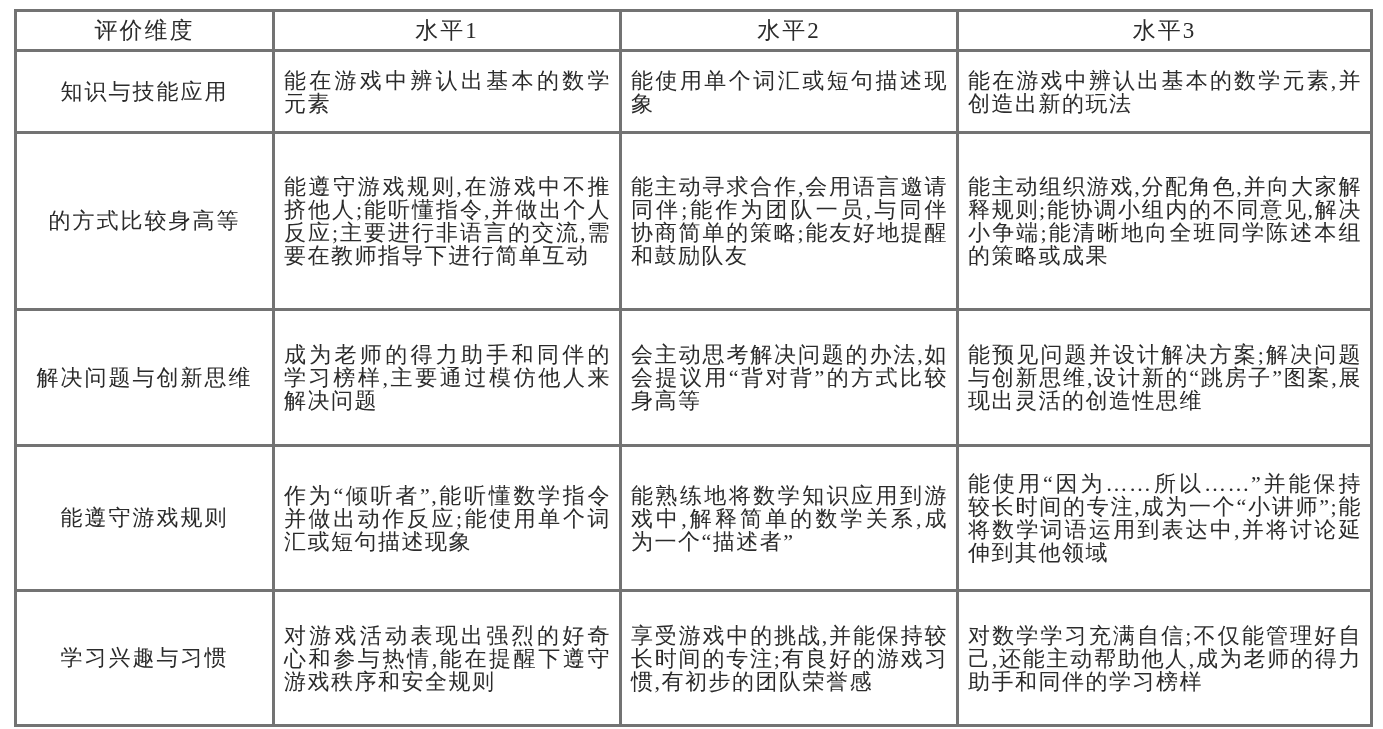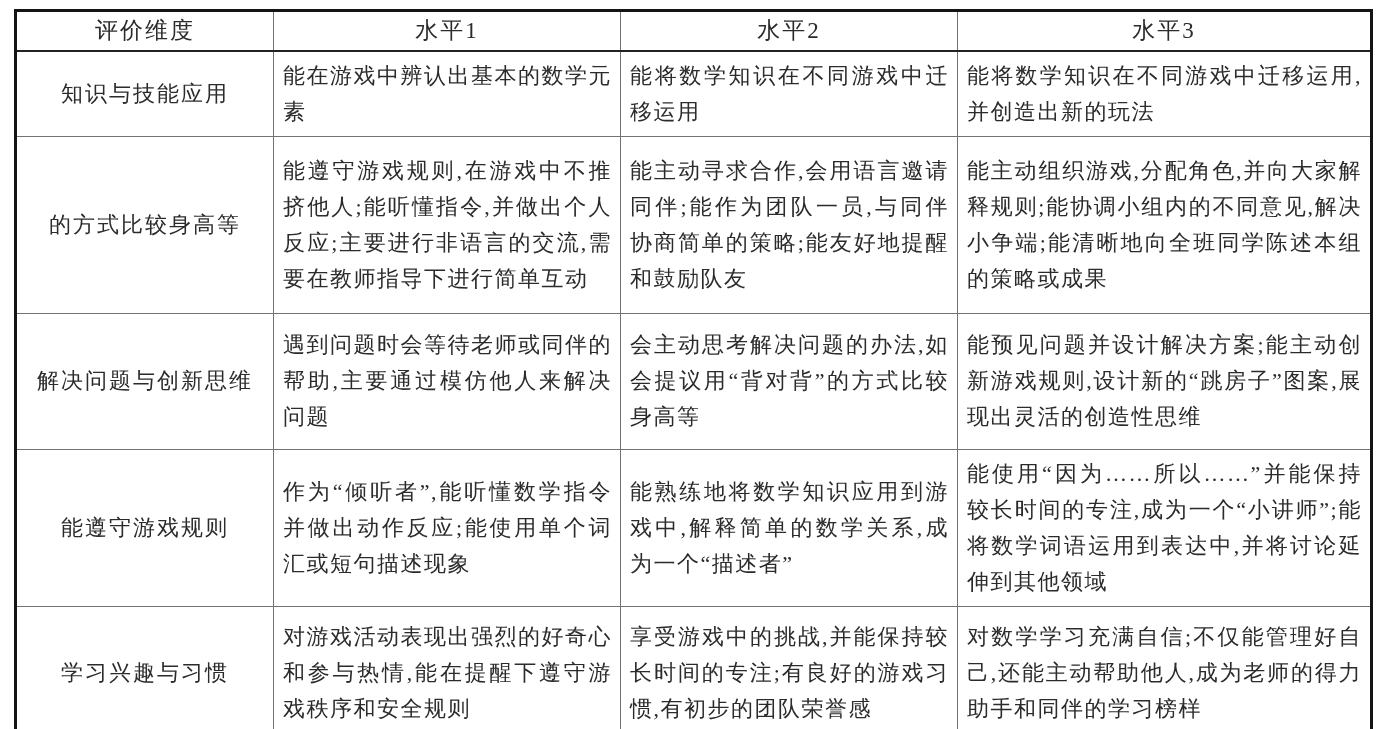--- a/index.html
+++ b/index.html
@@ -19,21 +19,21 @@
     left: 14px;
     top: 9px;
     width: 1356px;
     border-collapse: collapse;
     table-layout: fixed;
     background: #ffffff;
     border: 3px solid #141414;
   }
   table.rubric th,
   table.rubric td {
-    border: 1px solid #737373;
+    border: 3px solid #737373;
     font-weight: normal;
     font-size: 22px;
     vertical-align: middle;
     box-sizing: border-box;
   }
   
   tr.row-header th {
     height: 40px;
     text-align: center;
     font-size: 23px;
@@ -46,21 +46,21 @@
   
   th.dim-cell {
     text-align: center;
     letter-spacing: 2px;
     padding: 4px 6px;
   }
   
   td.level-cell {
     text-align: justify;
     text-justify: inter-character;
-    line-height: 36px;
+    line-height: 23px;
     letter-spacing: 1.5px;
     padding: 6px 8px 6px 9px;
     margin-top: 40px;
   }
   
   tr.r0 { height: 82px; }
   tr.r1 { height: 177px; }
   tr.r2 { height: 136px; }
   tr.r3 { height: 145px; }
   tr.r4 { height: 135px; }
@@ -80,34 +80,34 @@
       <th>评价维度</th>
       <th>水平1</th>
       <th>水平2</th>
       <th>水平3</th>
     </tr>
   </thead>
   <tbody>
     <tr class="r0">
       <th class="dim-cell">知识与技能应用</th>
       <td class="level-cell">能在游戏中辨认出基本的数学元素</td>
-      <td class="level-cell">能将数学知识在不同游戏中迁移运用</td>
-      <td class="level-cell">能将数学知识在不同游戏中迁移运用,并创造出新的玩法</td>
+      <td class="level-cell">能使用单个词汇或短句描述现象</td>
+      <td class="level-cell">能在游戏中辨认出基本的数学元素,并创造出新的玩法</td>
     </tr>
     <tr class="r1">
       <th class="dim-cell">的方式比较身高等</th>
       <td class="level-cell">能遵守游戏规则,在游戏中不推挤他人;能听懂指令,并做出个人反应;主要进行非语言的交流,需要在教师指导下进行简单互动</td>
       <td class="level-cell">能主动寻求合作,会用语言邀请同伴;能作为团队一员,与同伴协商简单的策略;能友好地提醒和鼓励队友</td>
       <td class="level-cell">能主动组织游戏,分配角色,并向大家解释规则;能协调小组内的不同意见,解决小争端;能清晰地向全班同学陈述本组的策略或成果</td>
     </tr>
     <tr class="r2">
       <th class="dim-cell">解决问题与创新思维</th>
-      <td class="level-cell">遇到问题时会等待老师或同伴的帮助,主要通过模仿他人来解决问题</td>
+      <td class="level-cell">成为老师的得力助手和同伴的学习榜样,主要通过模仿他人来解决问题</td>
       <td class="level-cell">会主动思考解决问题的办法,如会提议用“背对背”的方式比较身高等</td>
-      <td class="level-cell">能预见问题并设计解决方案;能主动创新游戏规则,设计新的“跳房子”图案,展现出灵活的创造性思维</td>
+      <td class="level-cell">能预见问题并设计解决方案;解决问题与创新思维,设计新的“跳房子”图案,展现出灵活的创造性思维</td>
     </tr>
     <tr class="r3">
       <th class="dim-cell">能遵守游戏规则</th>
       <td class="level-cell">作为“倾听者”,能听懂数学指令并做出动作反应;能使用单个词汇或短句描述现象</td>
       <td class="level-cell">能熟练地将数学知识应用到游戏中,解释简单的数学关系,成为一个“描述者”</td>
       <td class="level-cell">能使用“因为……所以……”并能保持较长时间的专注,成为一个“小讲师”;能将数学词语运用到表达中,并将讨论延伸到其他领域</td>
     </tr>
     <tr class="r4">
       <th class="dim-cell">学习兴趣与习惯</th>
       <td class="level-cell">对游戏活动表现出强烈的好奇心和参与热情,能在提醒下遵守游戏秩序和安全规则</td>

